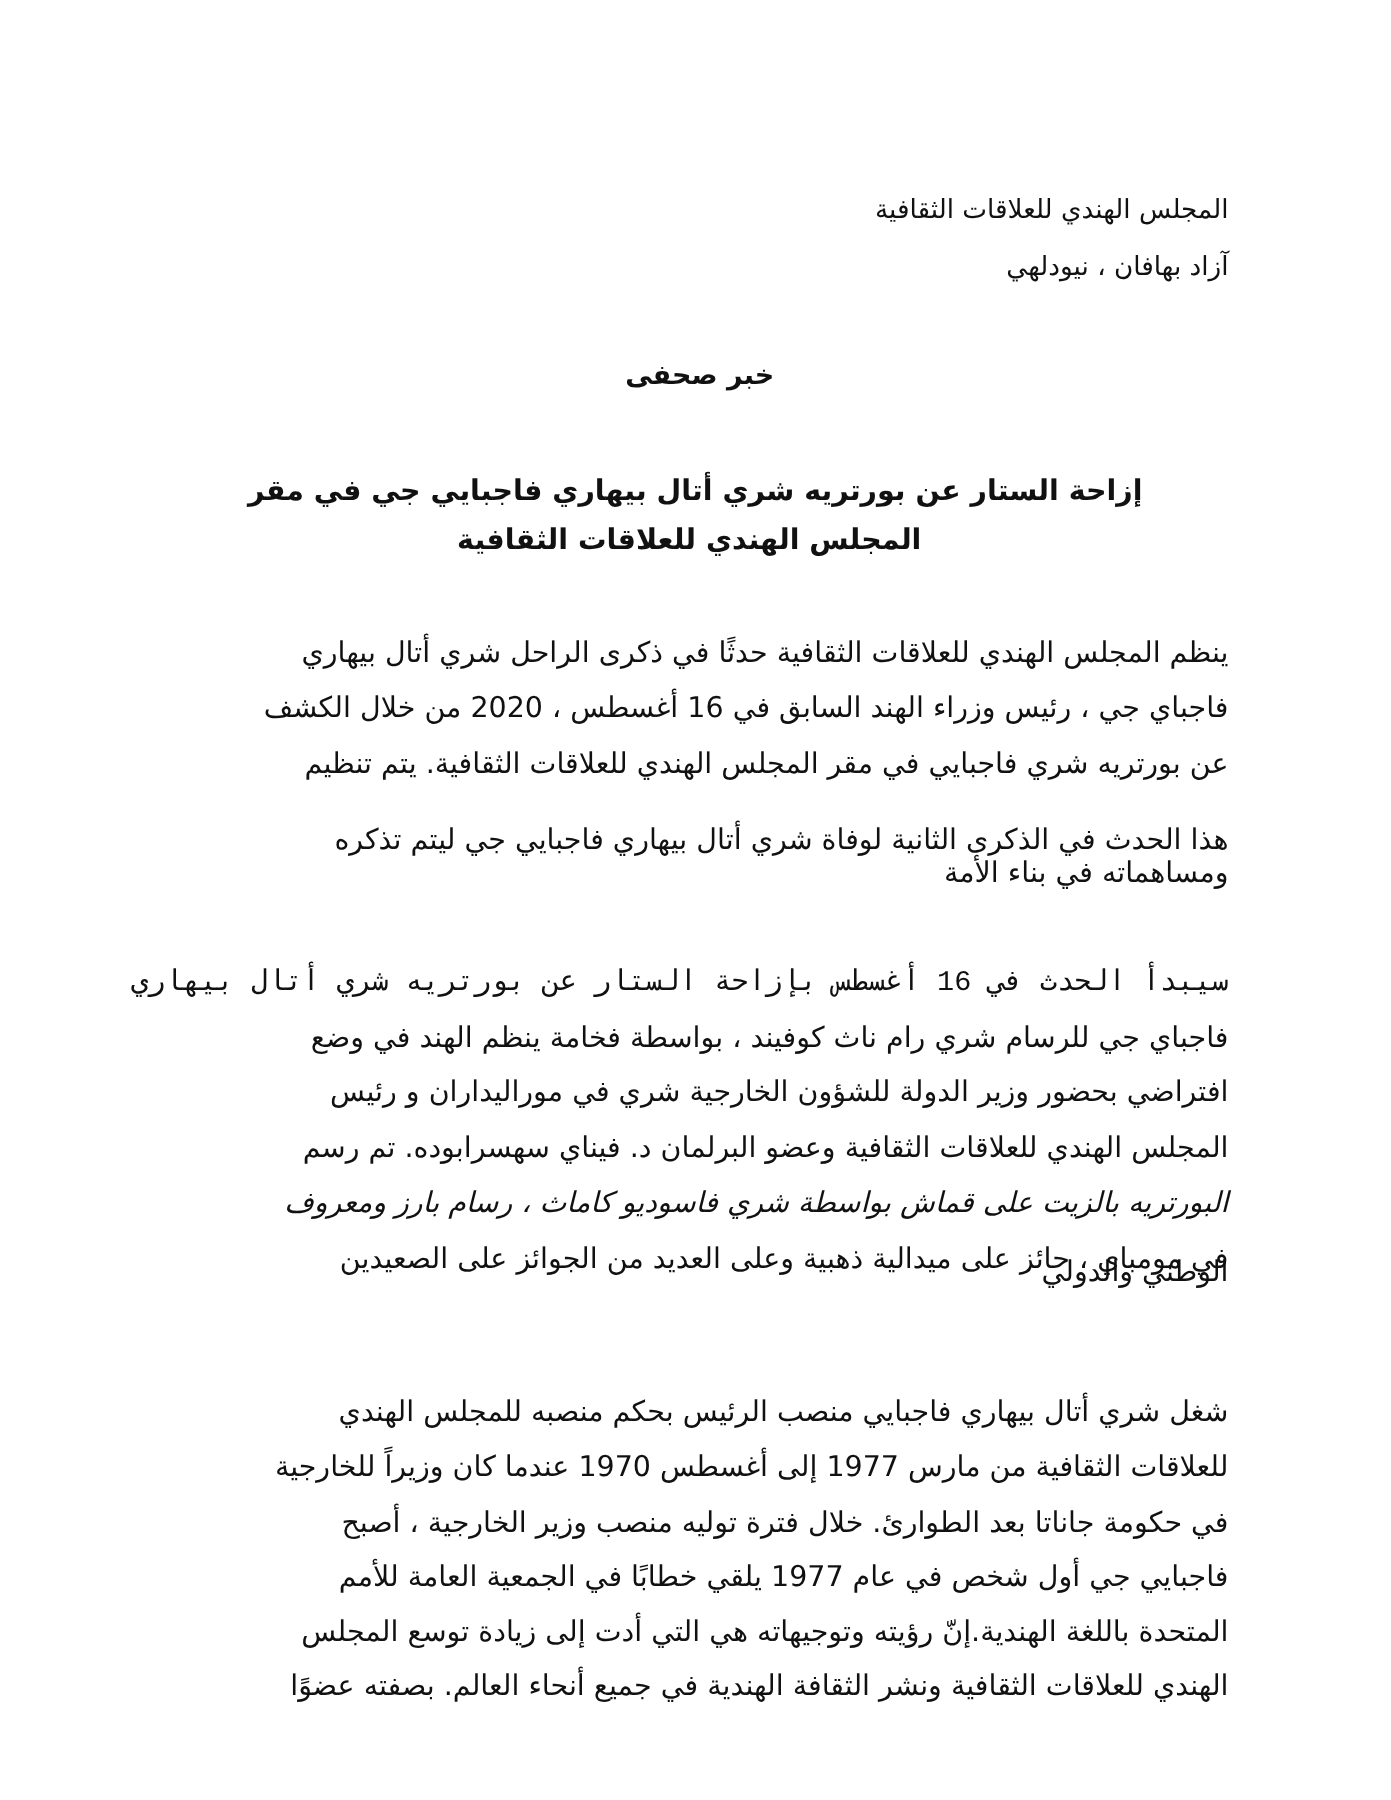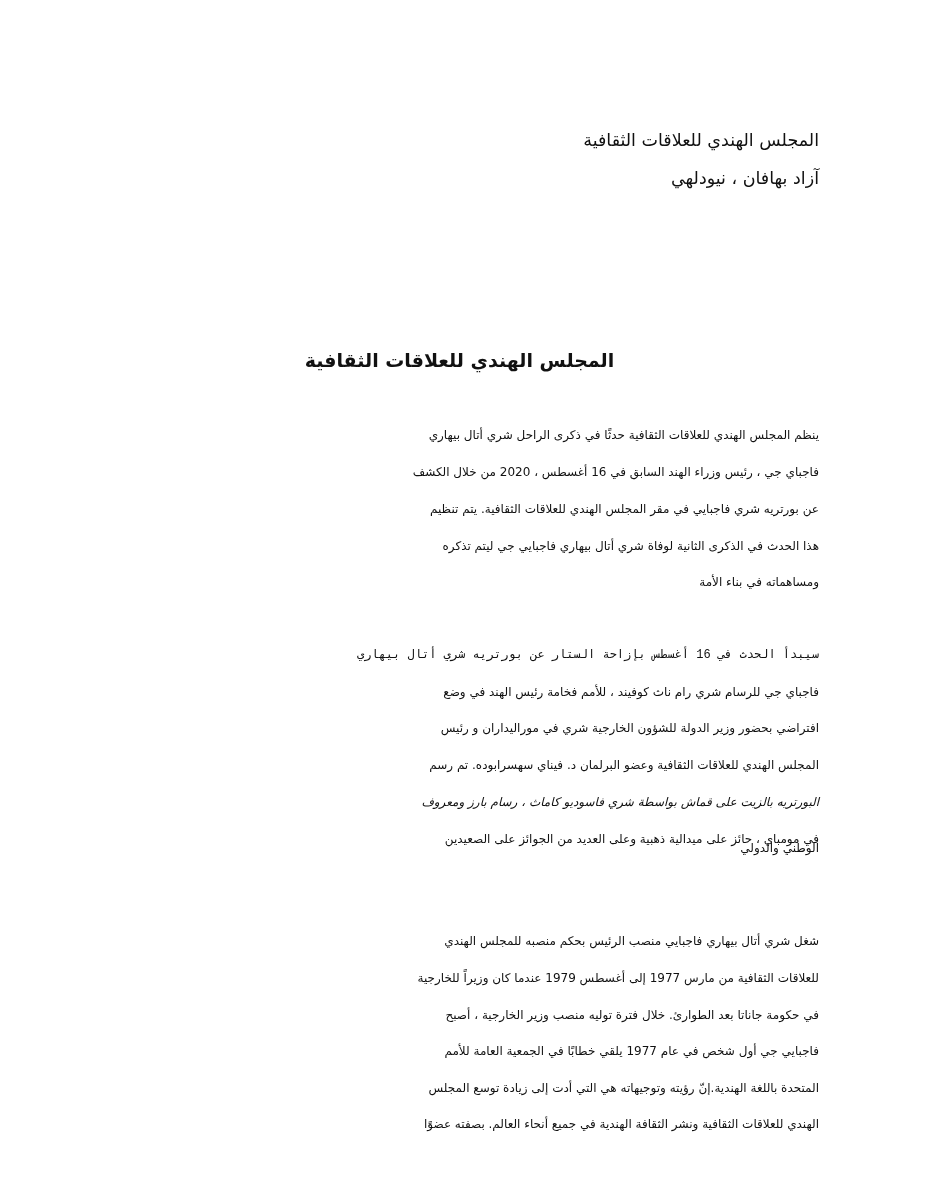--- a/index.html
+++ b/index.html
@@ -41,53 +41,55 @@
       font-weight: bold;
     }
     .subtitle {
       font-size: 18px;
       line-height: 24px;
     }
     .headline {
       font-size: 19px;
       line-height: 26px;
     }
-    .para-line { font-size: 12px; }
+    .para-line { font-size: 19px; }
   </style>
 </head>
 <body>
 
 <div class="page">
 
   <div class="line header-line" style="top:104px;">المجلس الهندي للعلاقات الثقافية</div>
   <div class="line header-line" style="top:142px;">آزاد بهافان ، نيودلهي</div>
 
+  <div class="center subtitle" style="top:215px; left:6px;">خبر صحفى</div>
 
+  <div class="center headline" style="top:290px;">إزاحة الستار عن بورتريه شري أتال بيهاري فاجبايي جي في مقر</div>
   <div class="center headline" style="top:323px; left:-8px;">المجلس الهندي للعلاقات الثقافية</div>
 
   <div>
     <div class="line para-line" style="top:399px;">ينظم المجلس الهندي للعلاقات الثقافية حدثًا في ذكرى الراحل شري أتال بيهاري</div>
     <div class="line para-line" style="top:436px;text-align:right;">فاجباي جي ، رئيس وزراء الهند السابق في 16 أغسطس ، 2020 من خلال الكشف</div>
     <div class="line para-line" style="top:473px;">عن بورتريه شري فاجبايي في مقر المجلس الهندي للعلاقات الثقافية. يتم تنظيم</div>
-    <div class="line para-line" style="top:510px;text-align:right;">هذا الحدث في الذكرى الثانية لوفاة شري أتال بيهاري فاجبايي جي ليتم تذكره</div>
+    <div class="line para-line" style="top:524px;text-align:right;">هذا الحدث في الذكرى الثانية لوفاة شري أتال بيهاري فاجبايي جي ليتم تذكره</div>
     <div class="line para-line" style="top:546px;">ومساهماته في بناء الأمة</div>
   </div>
 
   <div>
     <div class="line para-line" style="top:619px;font-family:Liberation Mono, monospace;">سيبدأ الحدث في 16 أغسطس بإزاحة الستار عن بورتريه شري أتال بيهاري</div>
-    <div class="line para-line" style="top:656px;">فاجباي جي للرسام شري رام ناث كوفيند ، للأمم فخامة رئيس الهند في وضع</div>
+    <div class="line para-line" style="top:656px;">فاجباي جي للرسام شري رام ناث كوفيند ، بواسطة فخامة ينظم الهند في وضع</div>
     <div class="line para-line" style="top:692px;">افتراضي بحضور وزير الدولة للشؤون الخارجية شري في موراليداران و رئيس</div>
     <div class="line para-line" style="top:729px;">المجلس الهندي للعلاقات الثقافية وعضو البرلمان د. فيناي سهسرابوده. تم رسم</div>
     <div class="line para-line" style="top:766px;font-style:italic;">البورتريه بالزيت على قماش بواسطة شري فاسوديو كاماث ، رسام بارز ومعروف</div>
     <div class="line para-line" style="top:803px;">في مومباي ، حائز على ميدالية ذهبية وعلى العديد من الجوائز على الصعيدين</div>
     <div class="line para-line" style="top:812px;">الوطني والدولي</div>
   </div>
 
   <div>
     <div class="line para-line" style="top:905px;">شغل شري أتال بيهاري فاجبايي منصب الرئيس بحكم منصبه للمجلس الهندي</div>
-    <div class="line para-line" style="top:942px;">للعلاقات الثقافية من مارس 1977 إلى أغسطس 1979 عندما كان وزيراً للخارجية</div>
+    <div class="line para-line" style="top:942px;">للعلاقات الثقافية من مارس 1977 إلى أغسطس 1970 عندما كان وزيراً للخارجية</div>
     <div class="line para-line" style="top:979px;">في حكومة جاناتا بعد الطوارئ. خلال فترة توليه منصب وزير الخارجية ، أصبح</div>
     <div class="line para-line" style="top:1015px;">فاجبايي جي أول شخص في عام 1977 يلقي خطابًا في الجمعية العامة للأمم</div>
     <div class="line para-line" style="top:1052px;">المتحدة باللغة الهندية.إنّ رؤيته وتوجيهاته هي التي أدت إلى زيادة توسع المجلس</div>
     <div class="line para-line" style="top:1088px;">الهندي للعلاقات الثقافية ونشر الثقافة الهندية في جميع أنحاء العالم. بصفته عضوًا</div>
   </div>
 
 </div>
 
 </body></html>

